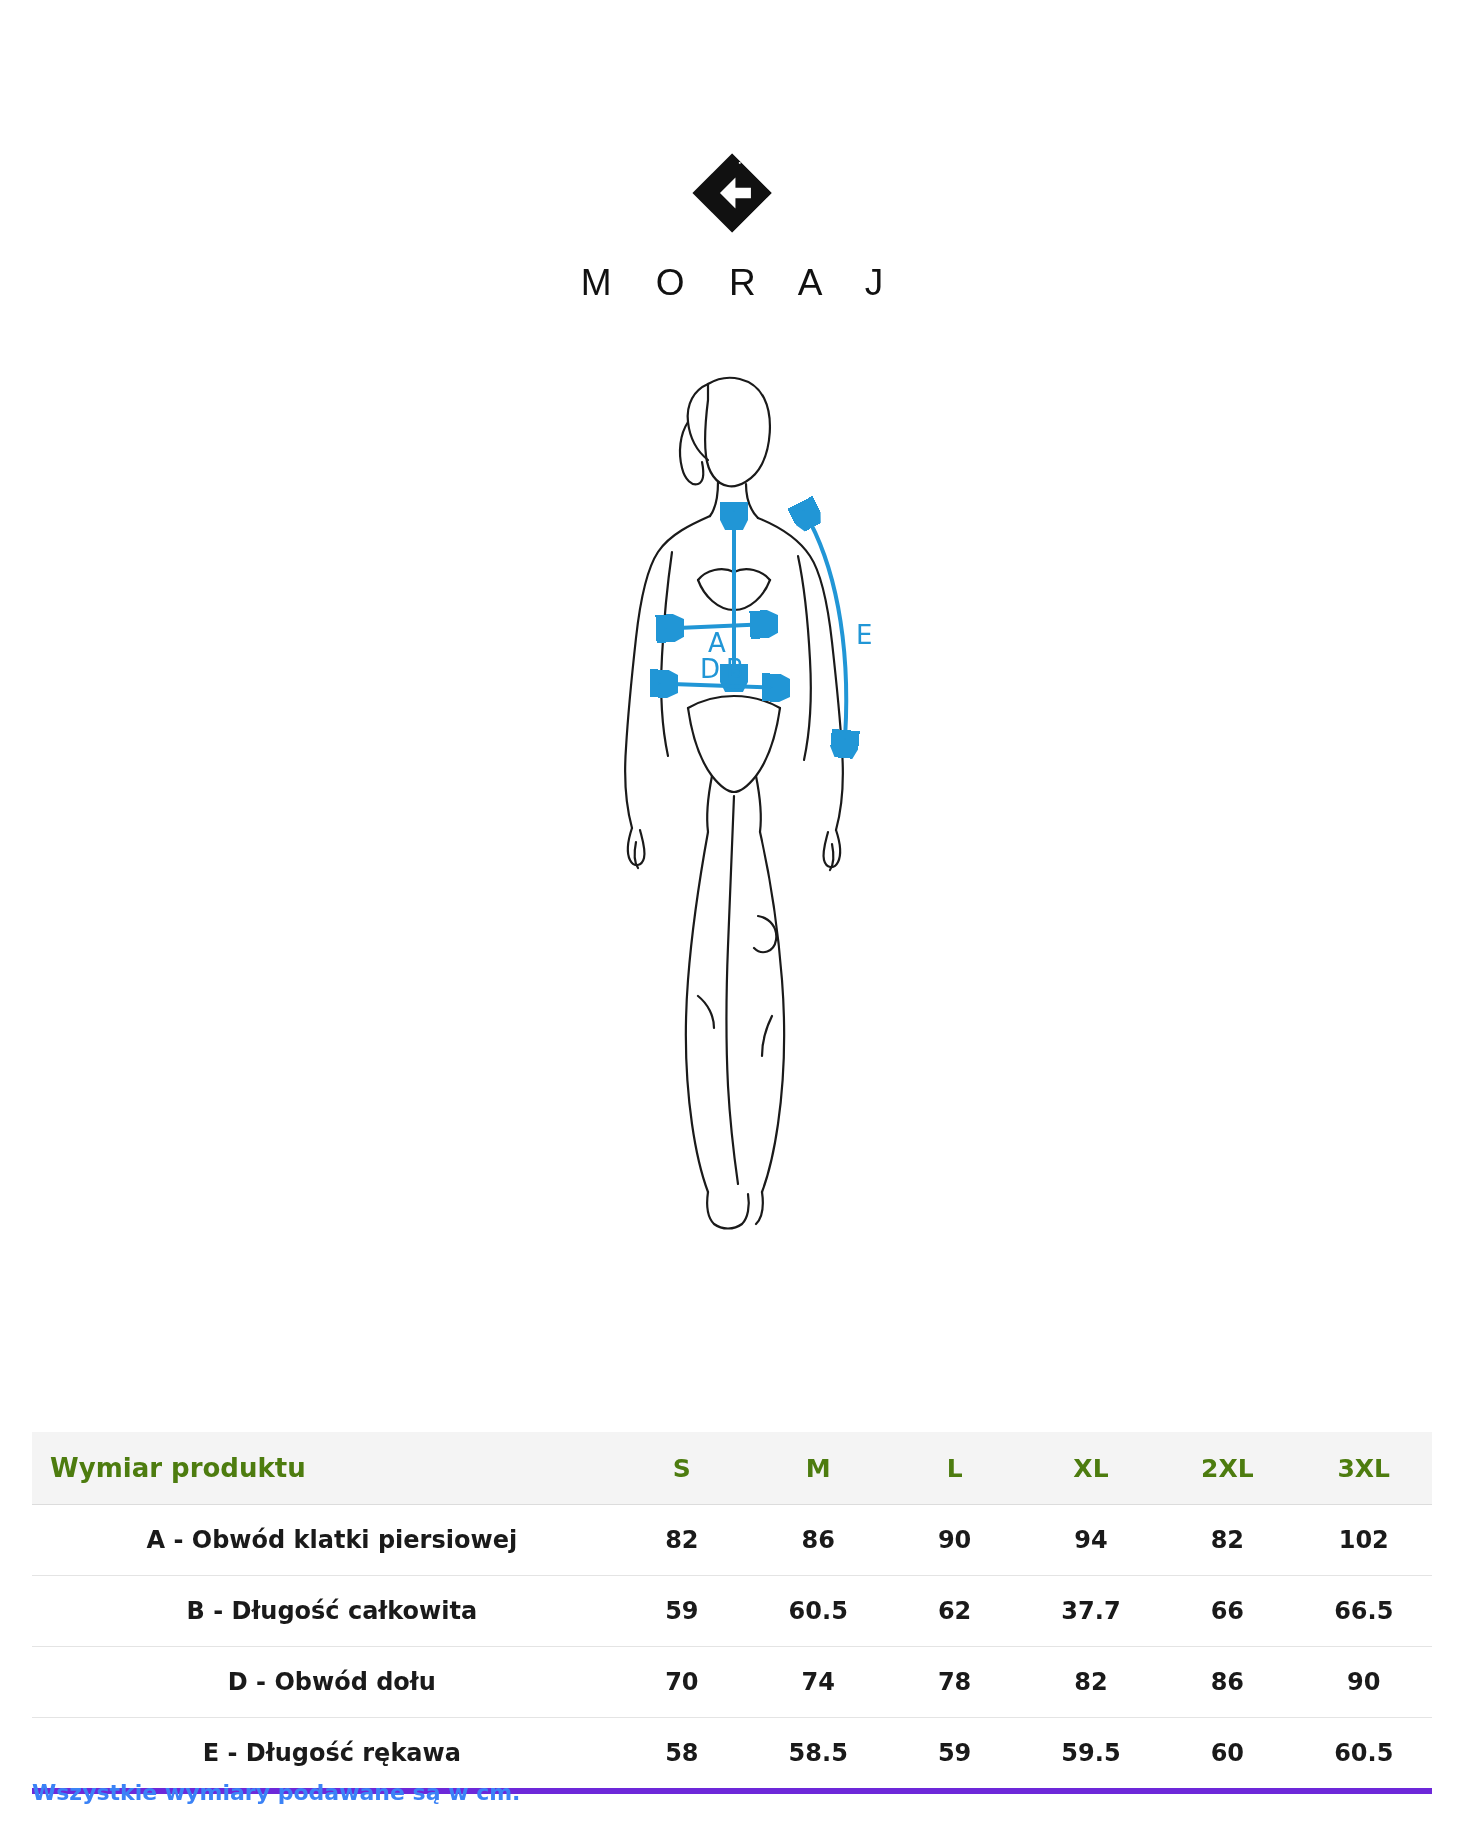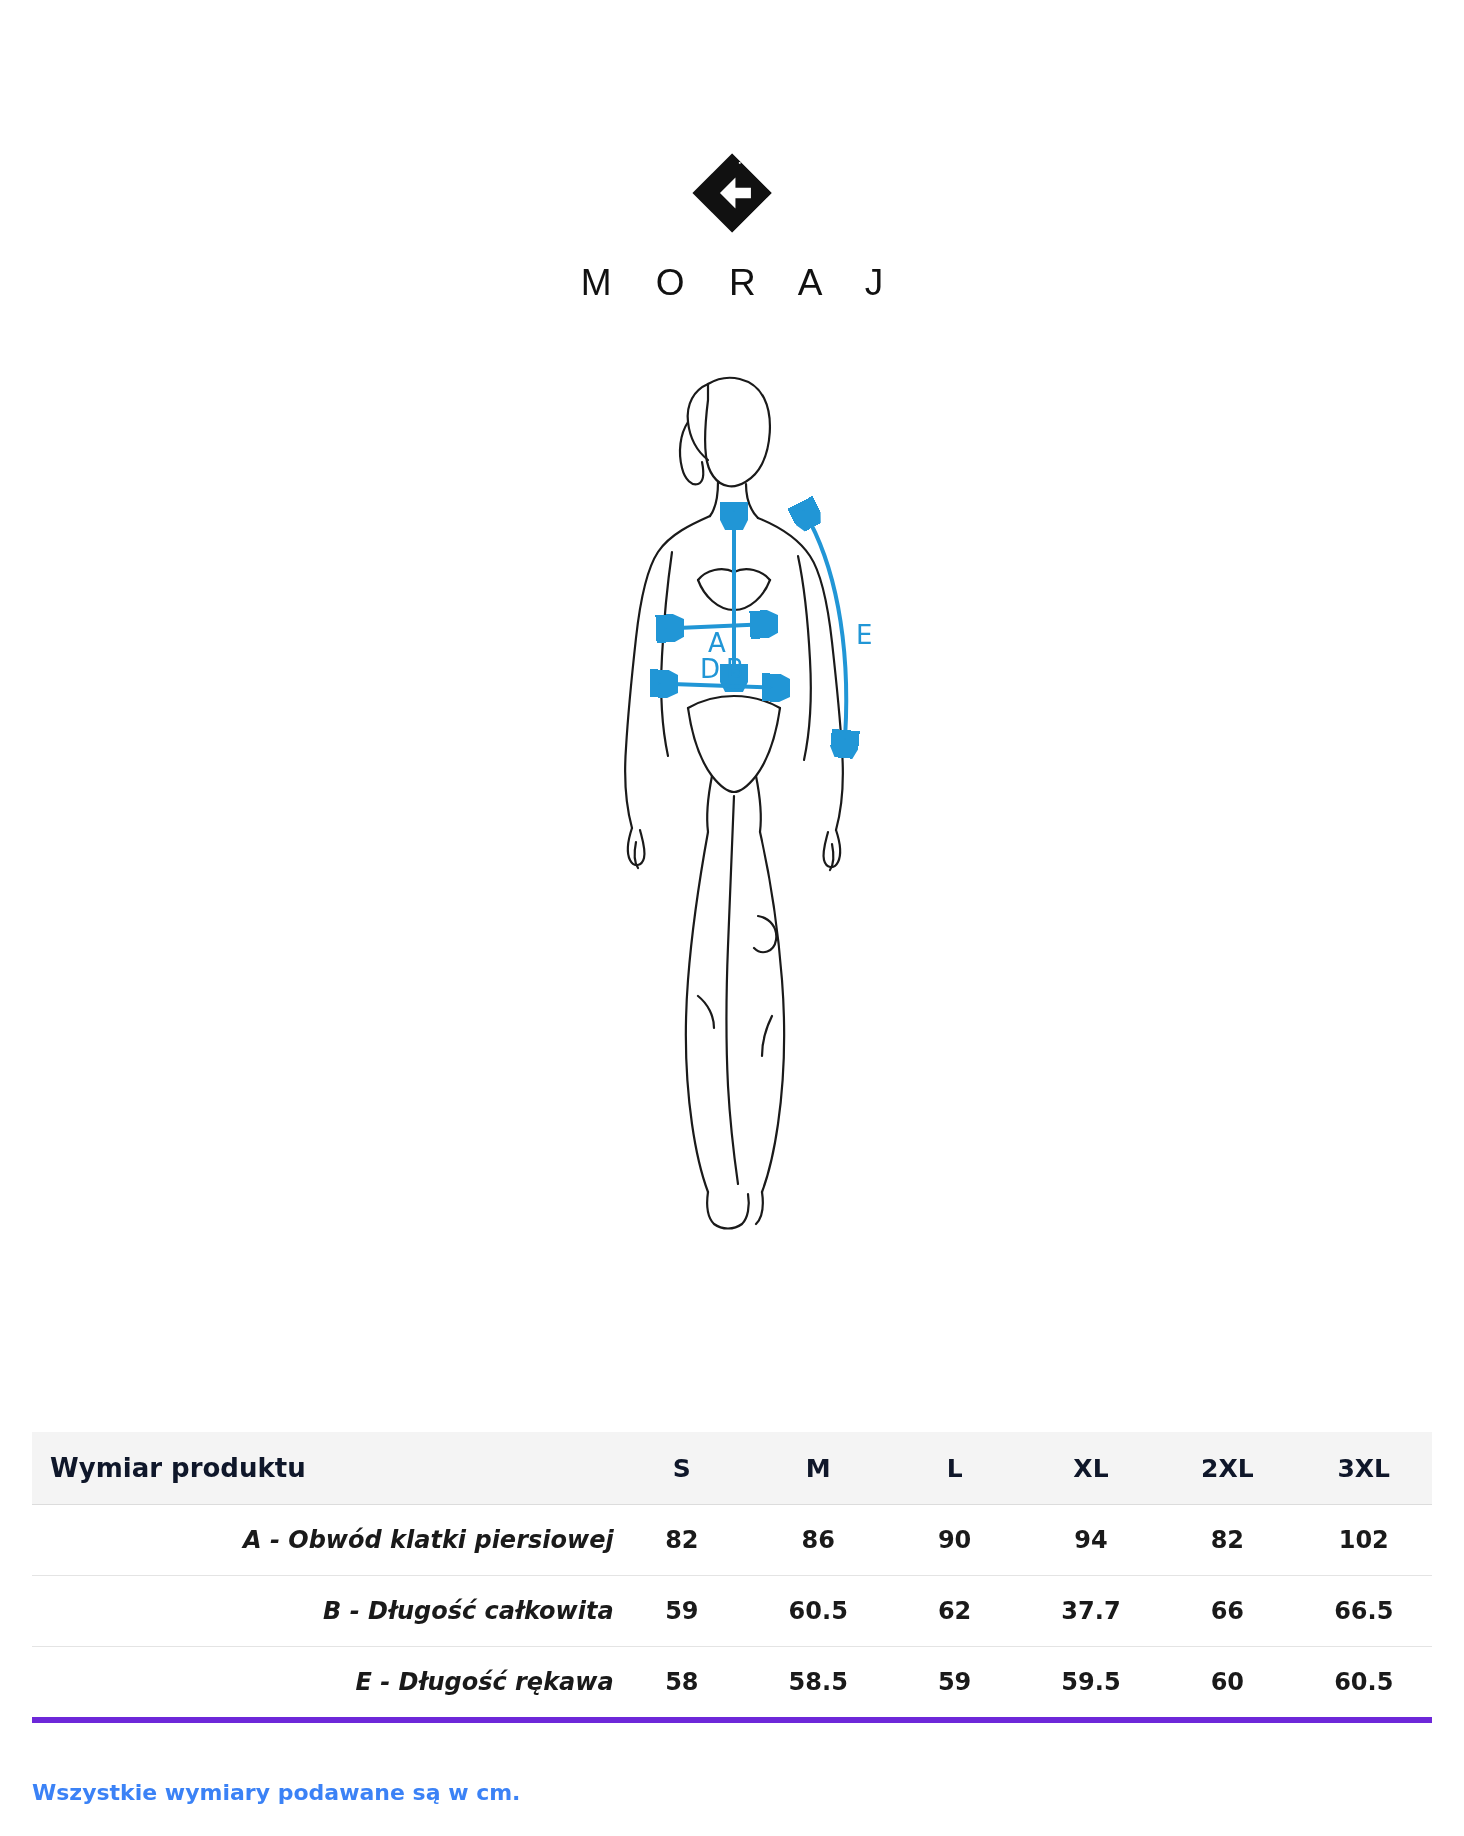--- a/index.html
+++ b/index.html
@@ -68,43 +68,42 @@
   }
   table {
     border-collapse: collapse;
     width: 1400px;
     table-layout: fixed;
   }
   thead th {
     background: #f4f4f4;
     font-size: 25px;
     font-weight: bold;
-    color: #0f172a;
+    color: #4d7c0f;
     padding: 21px 0;
     border-bottom: 1px solid #dcdcdc;
   }
   thead th.label-col {
     text-align: left;
     padding-left: 18px;
     font-size: 26px;
   }
   tbody td {
     font-size: 24px;
     font-weight: bold;
     color: #1a1a1a;
     text-align: center;
     padding: 21px 0;
     border-bottom: 1px solid #e4e4e4;
     background: #ffffff;
   }
   tbody td.label-col {
-    text-align: right;
+    text-align: center;
     padding-left: 18px;
     font-weight: bold;
-    font-style: italic;
   }
   tbody tr:last-child td { border-bottom: 6px solid #6d28d9; }
   col.label { width: 580px; }
   col.size { width: 136px; }
 
   .footnote {
     position: absolute;
     left: 32px;
     top: 1780px;
     font-size: 22px;
@@ -228,20 +227,29 @@
         <tr>
           <td class="label-col">B - Długość całkowita</td>
           <td>59</td>
           <td>60.5</td>
           <td>62</td>
           <td>37.7</td>
           <td>66</td>
           <td>66.5</td>
         </tr>
         <tr>
+          <td class="label-col">D - Obwód dołu</td>
+          <td>70</td>
+          <td>74</td>
+          <td>78</td>
+          <td>82</td>
+          <td>86</td>
+          <td>90</td>
+        </tr>
+        <tr>
           <td class="label-col">E - Długość rękawa</td>
           <td>58</td>
           <td>58.5</td>
           <td>59</td>
           <td>59.5</td>
           <td>60</td>
           <td>60.5</td>
         </tr>
       </tbody>
     </table>

